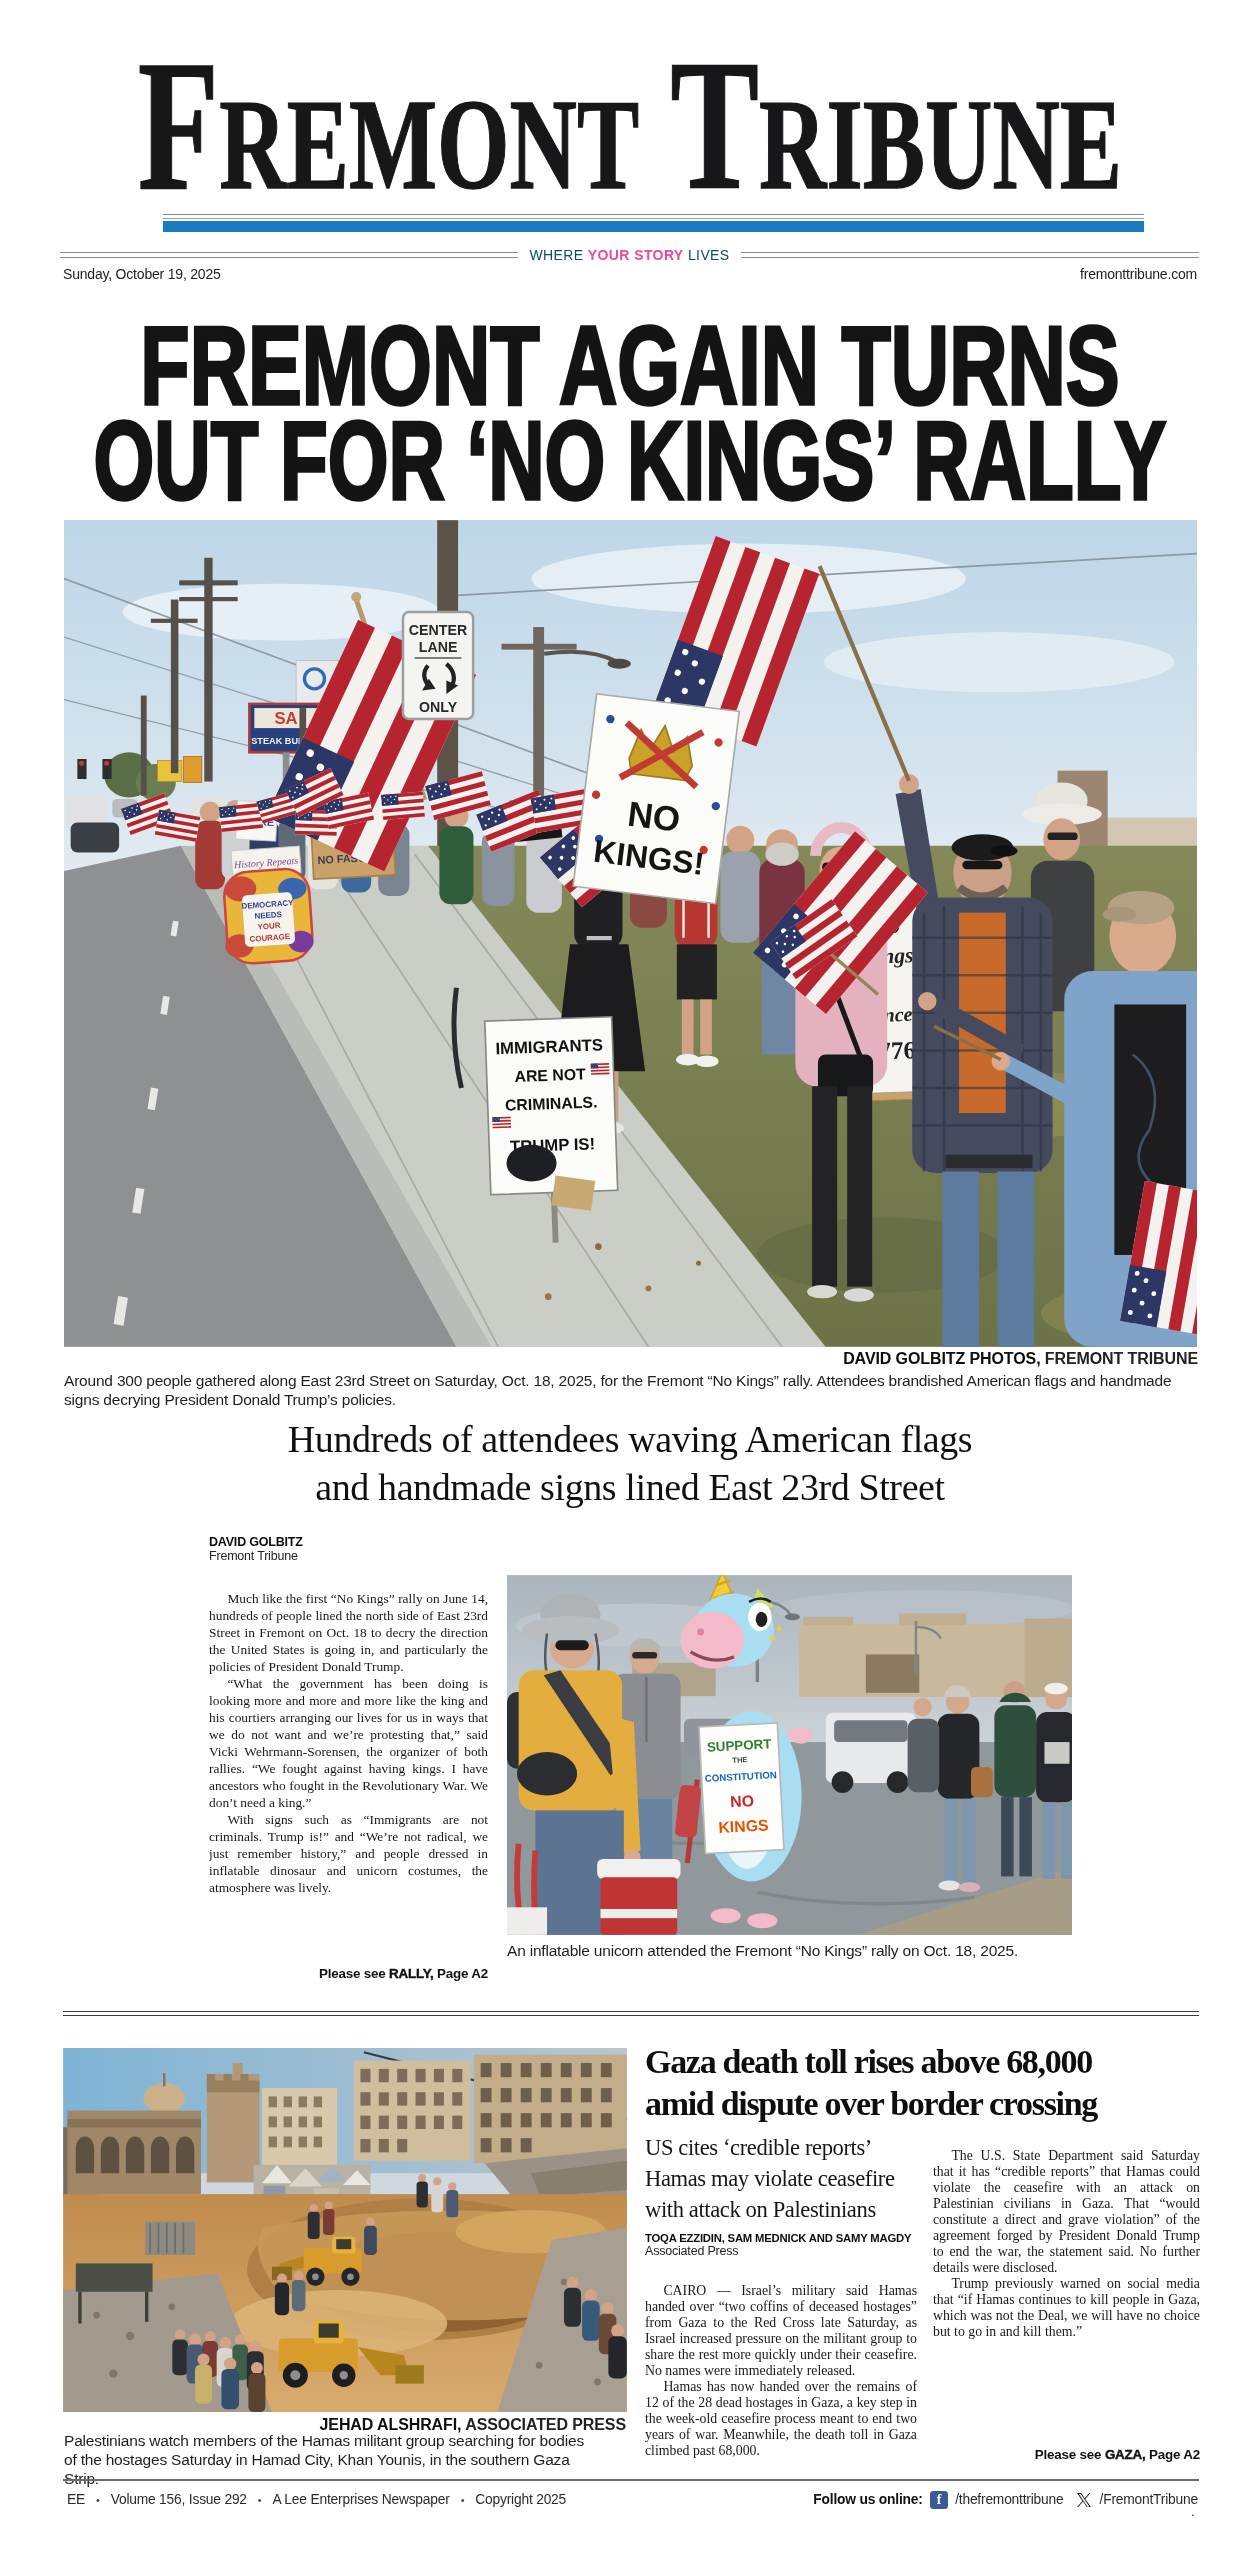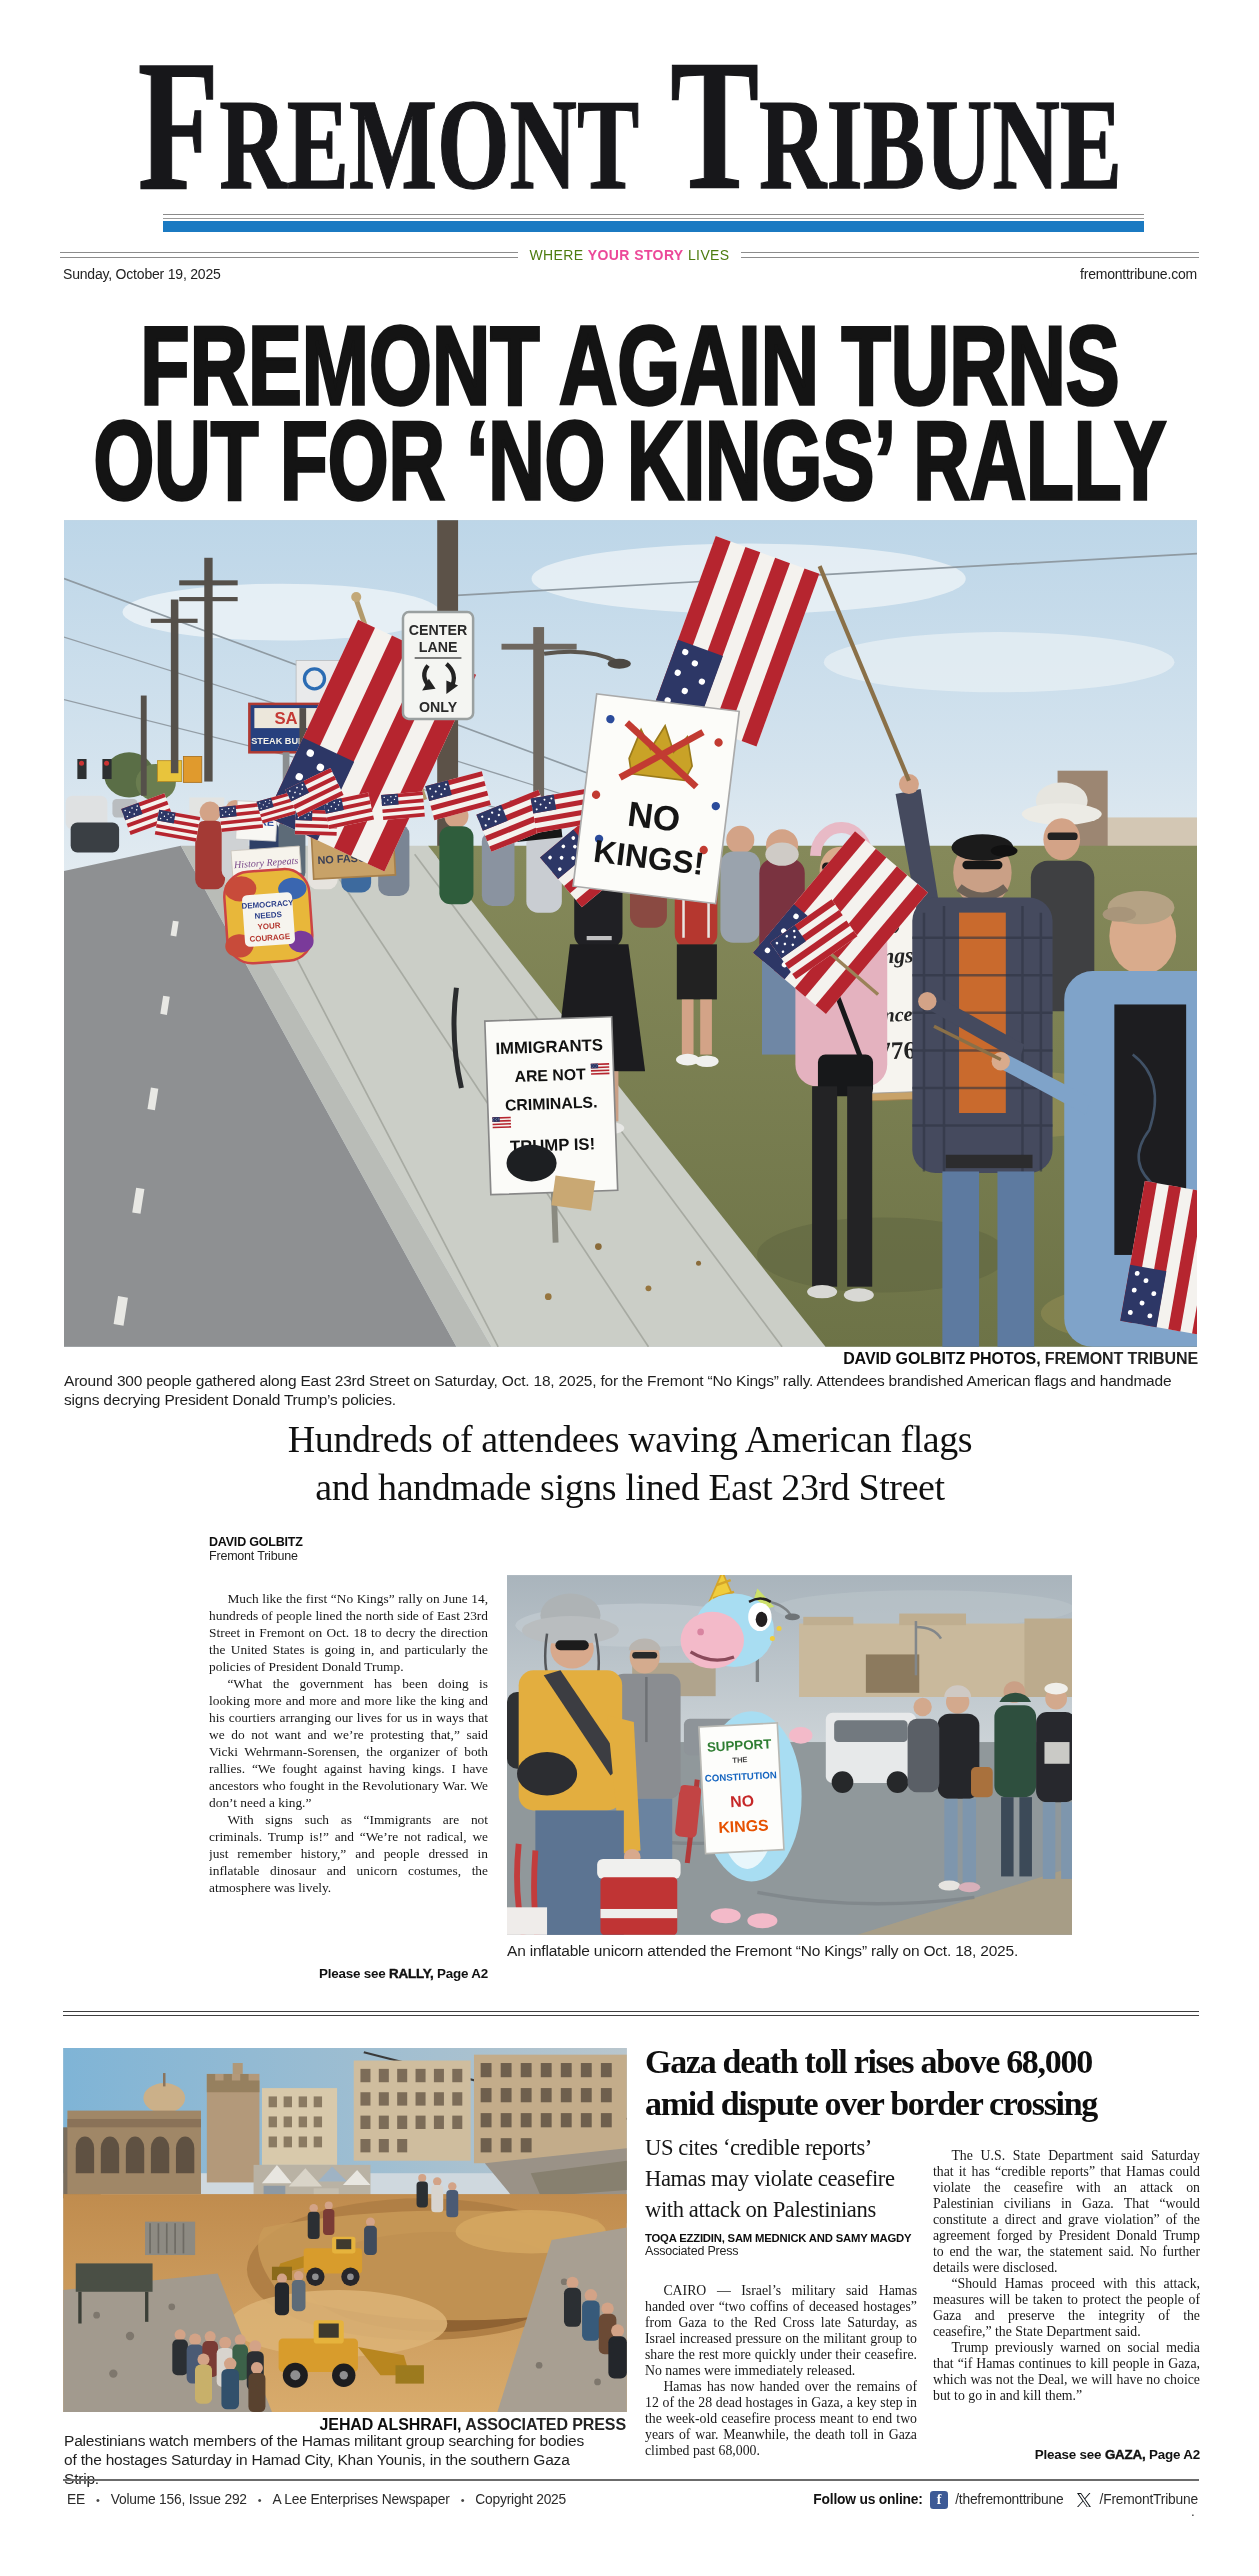--- a/index.html
+++ b/index.html
@@ -5,21 +5,21 @@
   html,body{margin:0;padding:0;background:#fff;}
   .page{position:relative;width:1260px;height:2576px;background:#fff;overflow:hidden;
         font-family:"Liberation Sans","DejaVu Sans",sans-serif;color:#1a1a1a;}
   .abs{position:absolute;}
   .cap{font-size:15.5px;line-height:19px;letter-spacing:-0.2px;color:#1f1f1f;}
   .credit{font-size:16px;font-weight:bold;letter-spacing:-0.1px;color:#0d0d0d;text-align:right;}
   .credit .org{font-weight:bold;color:#222;}
   .tagrow{display:flex;align-items:center;}
   .tagrule{flex:1;height:3.3px;border-top:0.8px solid #8c8c8c;border-bottom:0.8px solid #8c8c8c;}
   .tagtext{margin:0 11.7px;font-size:14px;letter-spacing:0.4px;white-space:nowrap;}
-  .tag-gray{color:#4d7c0f;}
+  .tag-gray{color:#0c4a6e;}
   .tag-bold{color:#ec4899;font-weight:bold;}
   .daterow{display:flex;justify-content:space-between;font-size:14px;color:#222;letter-spacing:-0.2px;}
   .bodytext{font-family:"Liberation Serif","DejaVu Serif",serif;text-align:justify;color:#181818;margin-top:16px;}
   .bodytext p{margin:0;text-indent:18.4px;}
   .rally-body{font-size:13.4px;line-height:17px;}
   .gaza-body{font-size:13.8px;line-height:16px;}
   .jumpline{font-weight:bold;font-size:13.4px;letter-spacing:-0.2px;color:#111;text-align:right;}
   .byline-name{font-size:12.5px;font-weight:bold;color:#0d0d0d;letter-spacing:-0.2px;}
   .byline-org{font-size:12.5px;color:#222;letter-spacing:-0.2px;}
   .divider{height:2.5px;border-top:1.7px solid #3f3f3f;border-bottom:1.7px solid #3f3f3f;}
@@ -758,21 +758,20 @@
   <div class="abs" style="left:645px;top:2232px;width:276px;">
     <div class="byline-name" style="font-size:11.3px">TOQA EZZIDIN, SAM MEDNICK AND SAMY MAGDY</div>
     <div class="byline-org">Associated Press</div>
   </div>
   <div class="abs bodytext gaza-body" style="left:645px;top:2267px;width:272px;height:200px;overflow:hidden;">
     <p>CAIRO — Israel’s military said Hamas handed over “two coffins of deceased hostages” from Gaza to the Red Cross late Saturday, as Israel increased pressure on the militant group to share the rest more quickly under their ceasefire. No names were immediately released.</p>
     <p>Hamas has now handed over the remains of 12 of the 28 dead hostages in Gaza, a key step in the week-old ceasefire process meant to end two years of war. Meanwhile, the death toll in Gaza climbed past 68,000.</p>
   </div>
   <div class="abs bodytext gaza-body" style="left:933px;top:2132px;width:267px;height:307px;overflow:hidden;">
     <p>The U.S. State Department said Saturday that it has “credible reports” that Hamas could violate the ceasefire with an attack on Palestinian civilians in Gaza. That “would constitute a direct and grave violation” of the agreement forged by President Donald Trump to end the war, the statement said. No further details were disclosed.</p>
-    <p>“Should Hamas proceed with this attack, measures will be taken to protect the people of Gaza and preserve the integrity of the ceasefire,” the State Department said.</p>
     <p>Trump previously warned on social media that “if Hamas continues to kill people in Gaza, which was not the Deal, we will have no choice but to go in and kill them.”</p>
   </div>
   <div class="abs jumpline" style="left:933px;top:2447px;width:267px;">
     <span>Please see </span><span style="-webkit-text-stroke:0.4px #111">GAZA,</span><span> Page A2</span>
   </div>
 
   <div class="abs credit" style="left:64px;top:2416px;width:562px;">
     <span>JEHAD ALSHRAFI, </span><span class="org">ASSOCIATED PRESS</span>
   </div>
   <div class="abs cap" style="left:64px;top:2431px;width:535px;">Palestinians watch members of the Hamas militant group searching for bodies of the hostages Saturday in Hamad City, Khan Younis, in the southern Gaza Strip.</div>

